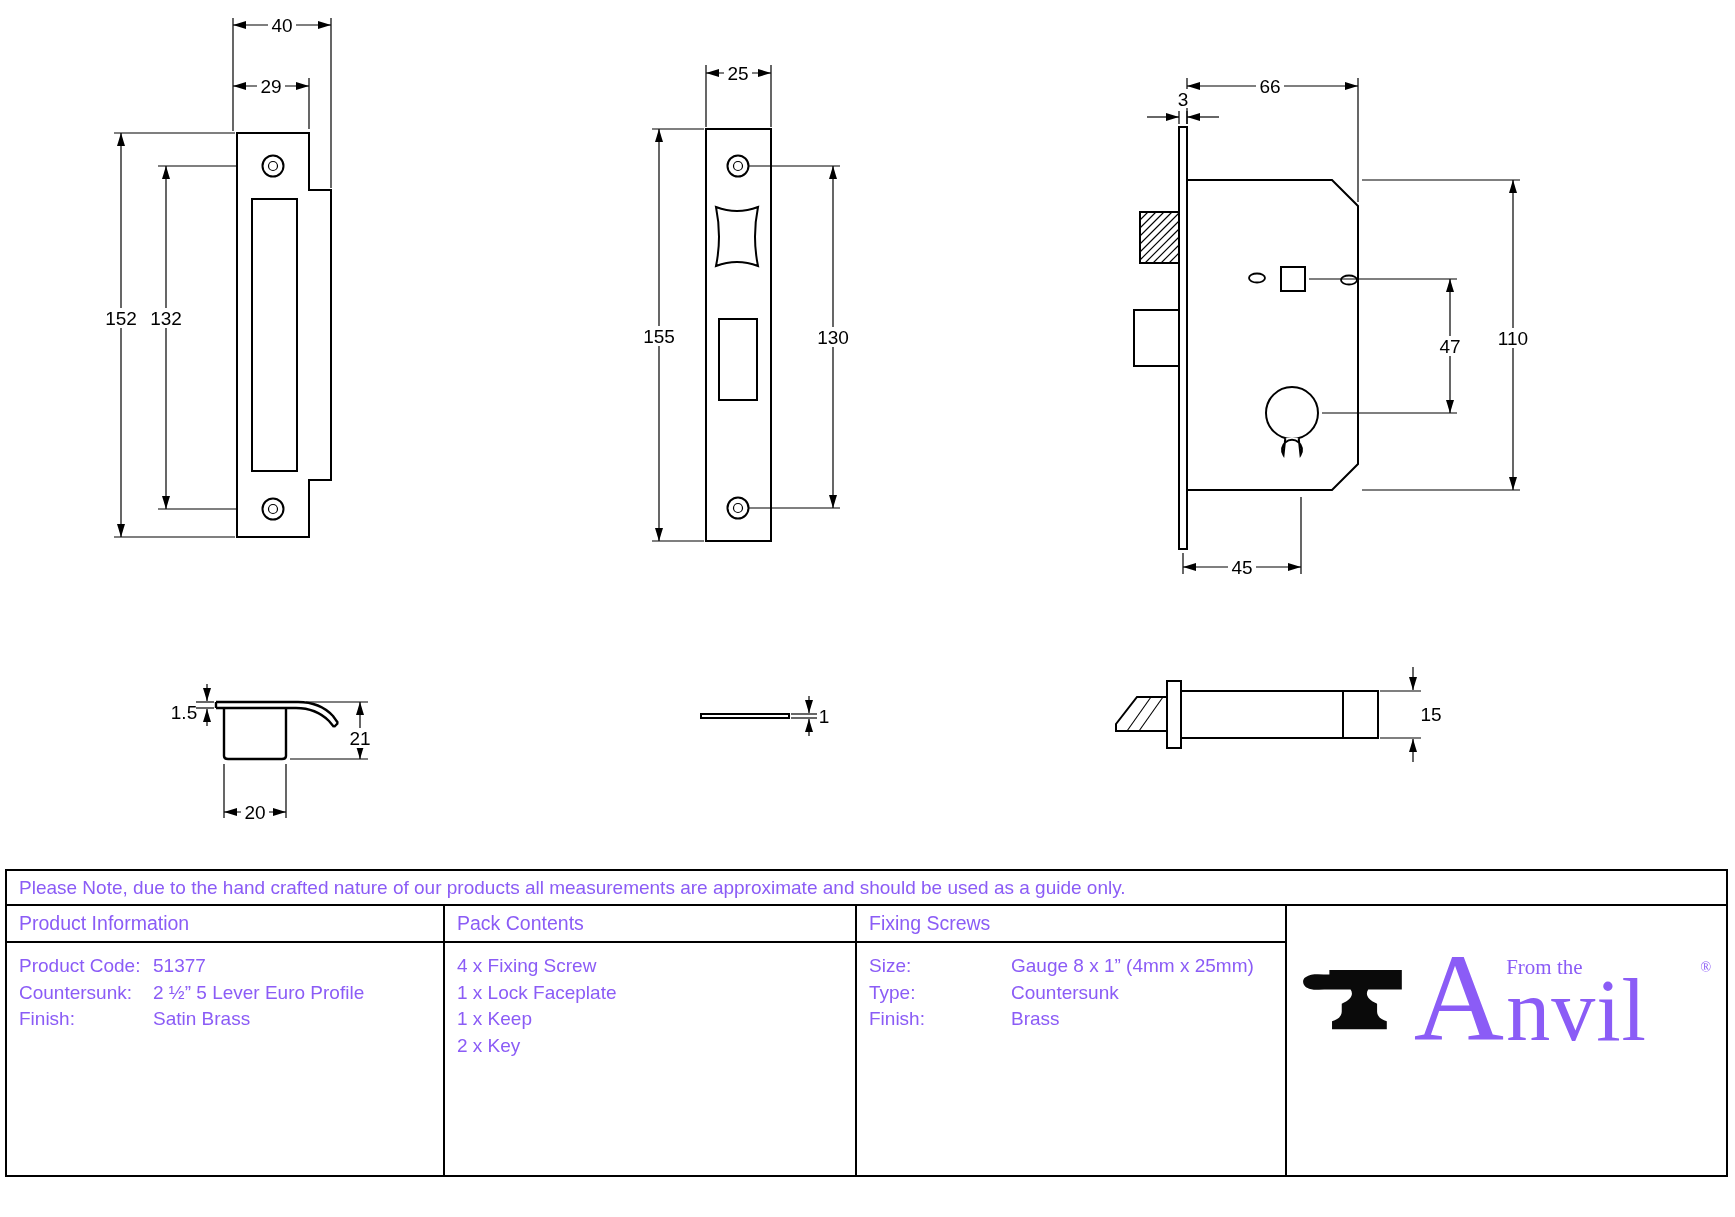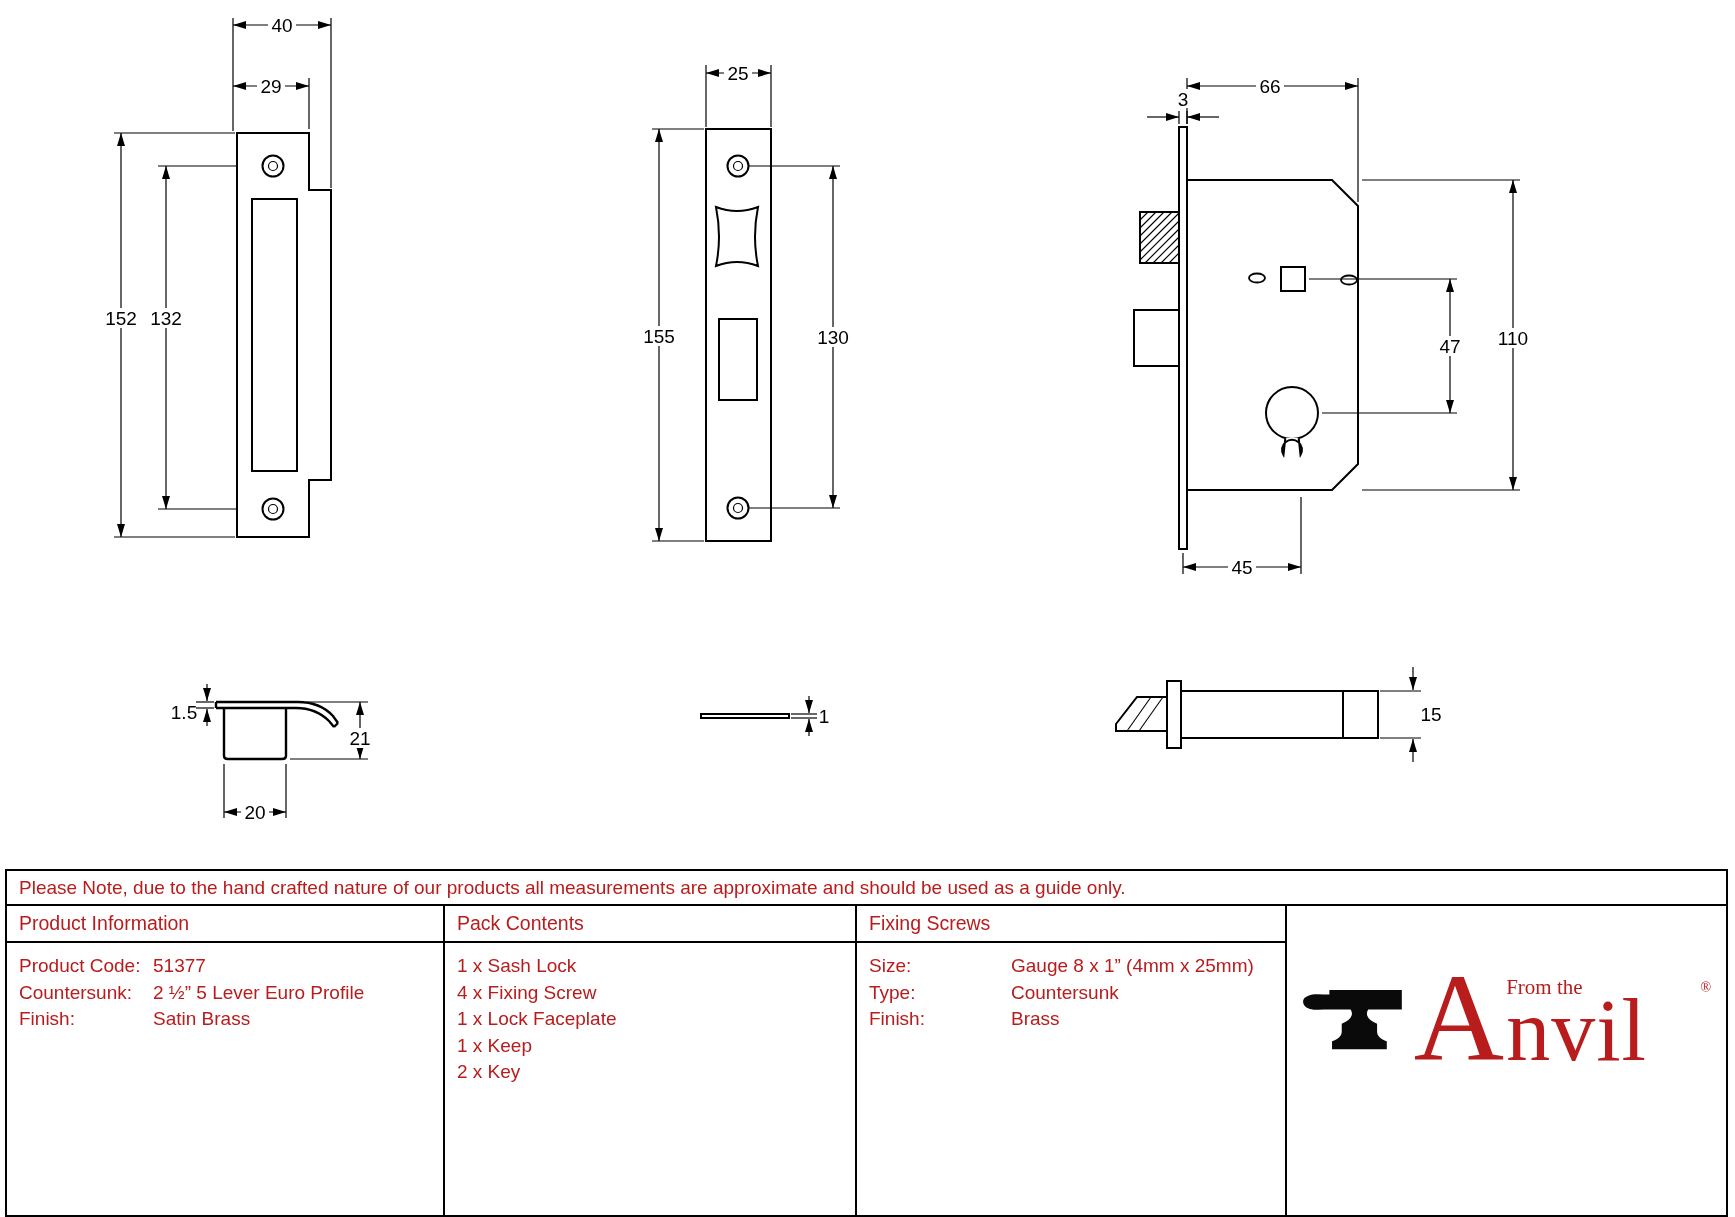--- a/index.html
+++ b/index.html
@@ -1,31 +1,31 @@
 <!DOCTYPE html>
 <html><head>
 <meta charset="utf-8">
 <style>
   html,body { margin:0; padding:0; background:#e8e8e8; }
   .sheet {
     position:relative; width:1735px; height:1217px; background:#ffffff;
-    font-family:"Liberation Sans", sans-serif; color:#b91c1c;
+    font-family:"Liberation Sans", sans-serif; color:#8b5cf6;
     margin:0 auto; overflow:hidden;
   }
   svg text { font-family:"Liberation Sans", sans-serif; }
   .dim { font-size:19px; fill:#000; }
   .outline { fill:none; stroke:#000; stroke-width:2; }
   .outline-thick { fill:none; stroke:#000; stroke-width:2.4; }
   .fillwhite { fill:#fff; stroke:#000; stroke-width:2; }
   .thin { fill:none; stroke:#000; stroke-width:1.2; }
   .hatch { stroke:#000; stroke-width:1.1; }
 
   
   .bottom {
-    position:absolute; left:5px; top:869px; width:1723px; height:348px;
+    position:absolute; left:5px; top:869px; width:1723px; height:308px;
     border:2px solid #000; box-sizing:border-box;
     display:flex; flex-direction:column; background:#fff;
   }
   .note-row {
     height:35px; box-sizing:border-box; border-bottom:2px solid #000;
     display:flex; align-items:center; padding:0 12px; font-size:19px;
     flex-shrink:0;
   }
   .grid { flex:1; display:grid; grid-template-columns:436px 412px 430px auto; }
   .col { border-left:2px solid #000; display:flex; flex-direction:column; box-sizing:border-box; min-width:0; }
@@ -281,21 +281,20 @@
           <div class="kv">
             <span class="k">Finish:</span>
             <span class="v">Satin Brass</span>
           </div>
         </div>
       </div>
 
       <div class="col col2">
         <div class="col-header">Pack Contents</div>
         <div class="col-body">
-          <div class="list-item">1 x Sash Lock</div>
           <div class="list-item">4 x Fixing Screw</div>
           <div class="list-item">1 x Lock Faceplate</div>
           <div class="list-item">1 x Keep</div>
           <div class="list-item">2 x Key</div>
         </div>
       </div>
 
       <div class="col col3">
         <div class="col-header">Fixing Screws</div>
         <div class="col-body">

